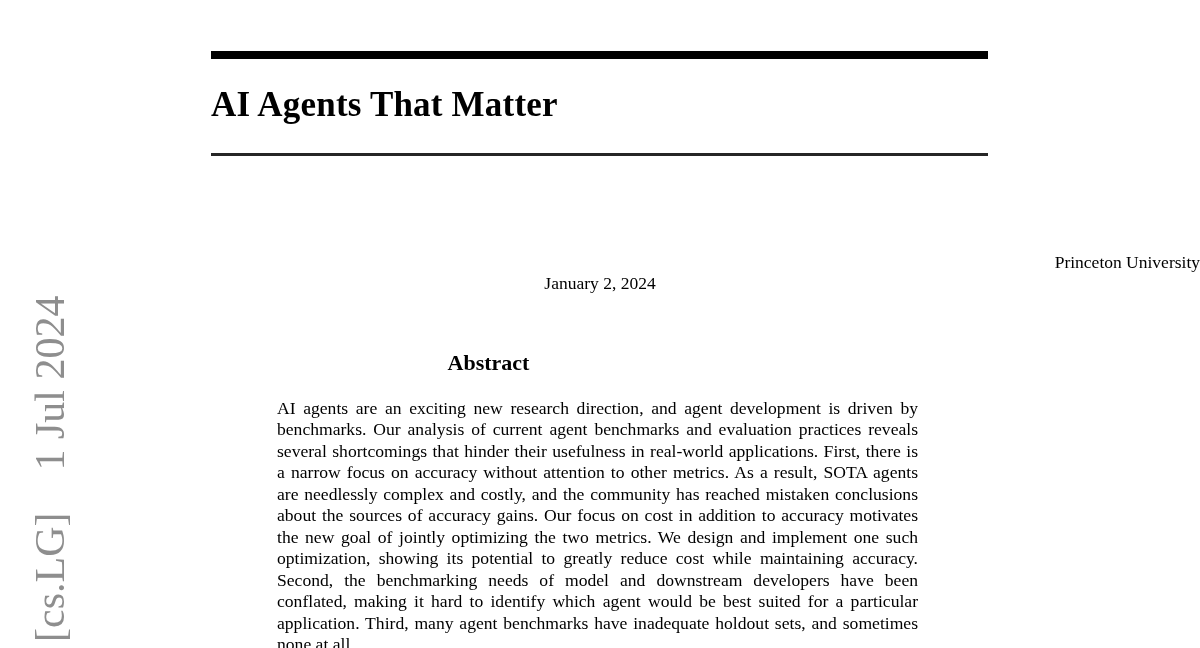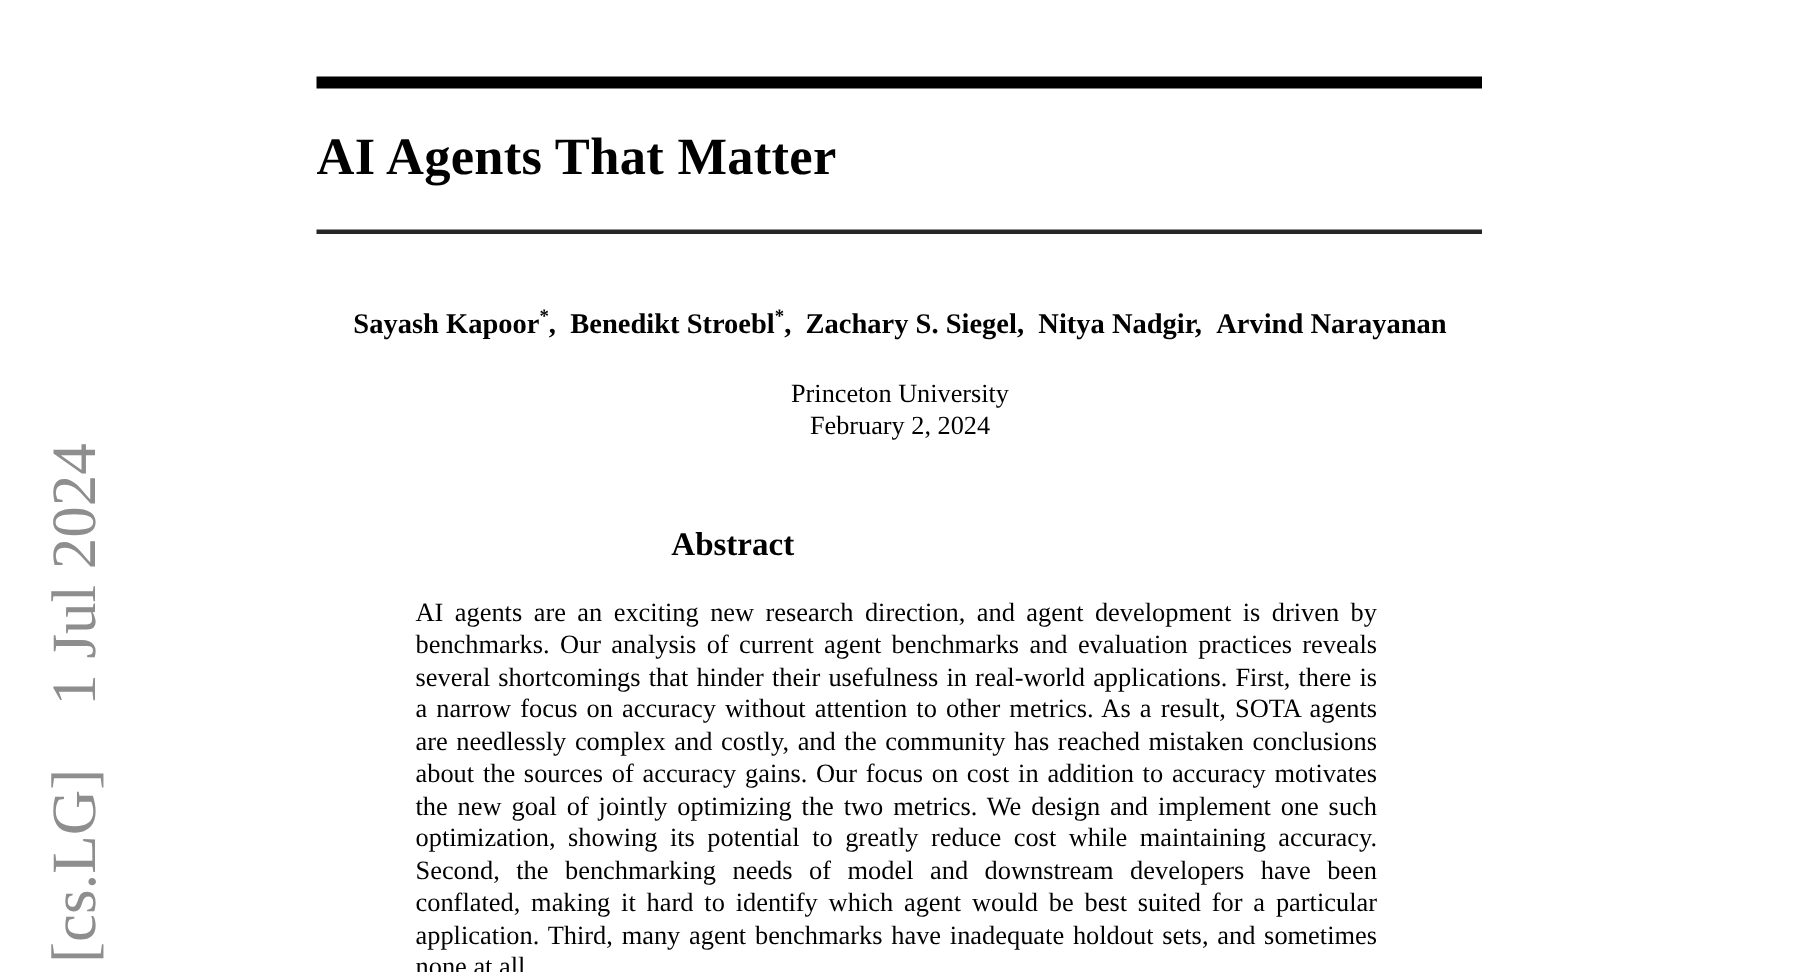--- a/index.html
+++ b/index.html
@@ -55,21 +55,21 @@
   }
   .authors sup {
     font-size: 66%;
     line-height: 0;
   }
   .affiliation {
     position: absolute;
     left: 0;
     top: 252px;
     width: 1200px;
-    text-align: center;
+    text-align: right;
     font-size: 17.5px;
   }
   .paper-date {
     position: absolute;
     left: 0;
     top: 273px;
     width: 1200px;
     text-align: center;
     font-size: 17.5px;
   }
@@ -110,23 +110,22 @@
 <div class="page">
 
   <div class="watermark" style="color: rgb(142, 142, 142);">[cs.LG]  1 Jul 2024</div>
 
   <div class="rule-thick"></div>
 
   <h1 class="paper-title">AI Agents That Matter</h1>
 
   <div class="rule-thin"></div>
 
-  <div class="authors"><span>Sayash Kapoor<sup>*</sup></span>, <span>Benedikt Stroebl<sup>*</sup></span>, <span>Zachary S. Siegel</span>, <span>Nitya Nadgir</span>, <span>Arvind Narayanan</span></div>
 
   <div class="affiliation">Princeton University</div>
 
-  <div class="paper-date">February 2, 2024</div>
+  <div class="paper-date">January 2, 2024</div>
 
   <h2 class="abstract-heading">Abstract</h2>
 
   <p class="abstract-body">AI agents are an exciting new research direction, and agent development is driven by benchmarks. Our analysis of current agent benchmarks and evaluation practices reveals several shortcomings that hinder their usefulness in real-world applications. First, there is a narrow focus on accuracy without attention to other metrics. As a result, SOTA agents are needlessly complex and costly, and the community has reached mistaken conclusions about the sources of accuracy gains. Our focus on cost in addition to accuracy motivates the new goal of jointly optimizing the two metrics. We design and implement one such optimization, showing its potential to greatly reduce cost while maintaining accuracy. Second, the benchmarking needs of model and downstream developers have been conflated, making it hard to identify which agent would be best suited for a particular application. Third, many agent benchmarks have inadequate holdout sets, and sometimes none at all</p>
 
 </div>
 
 </body></html>

